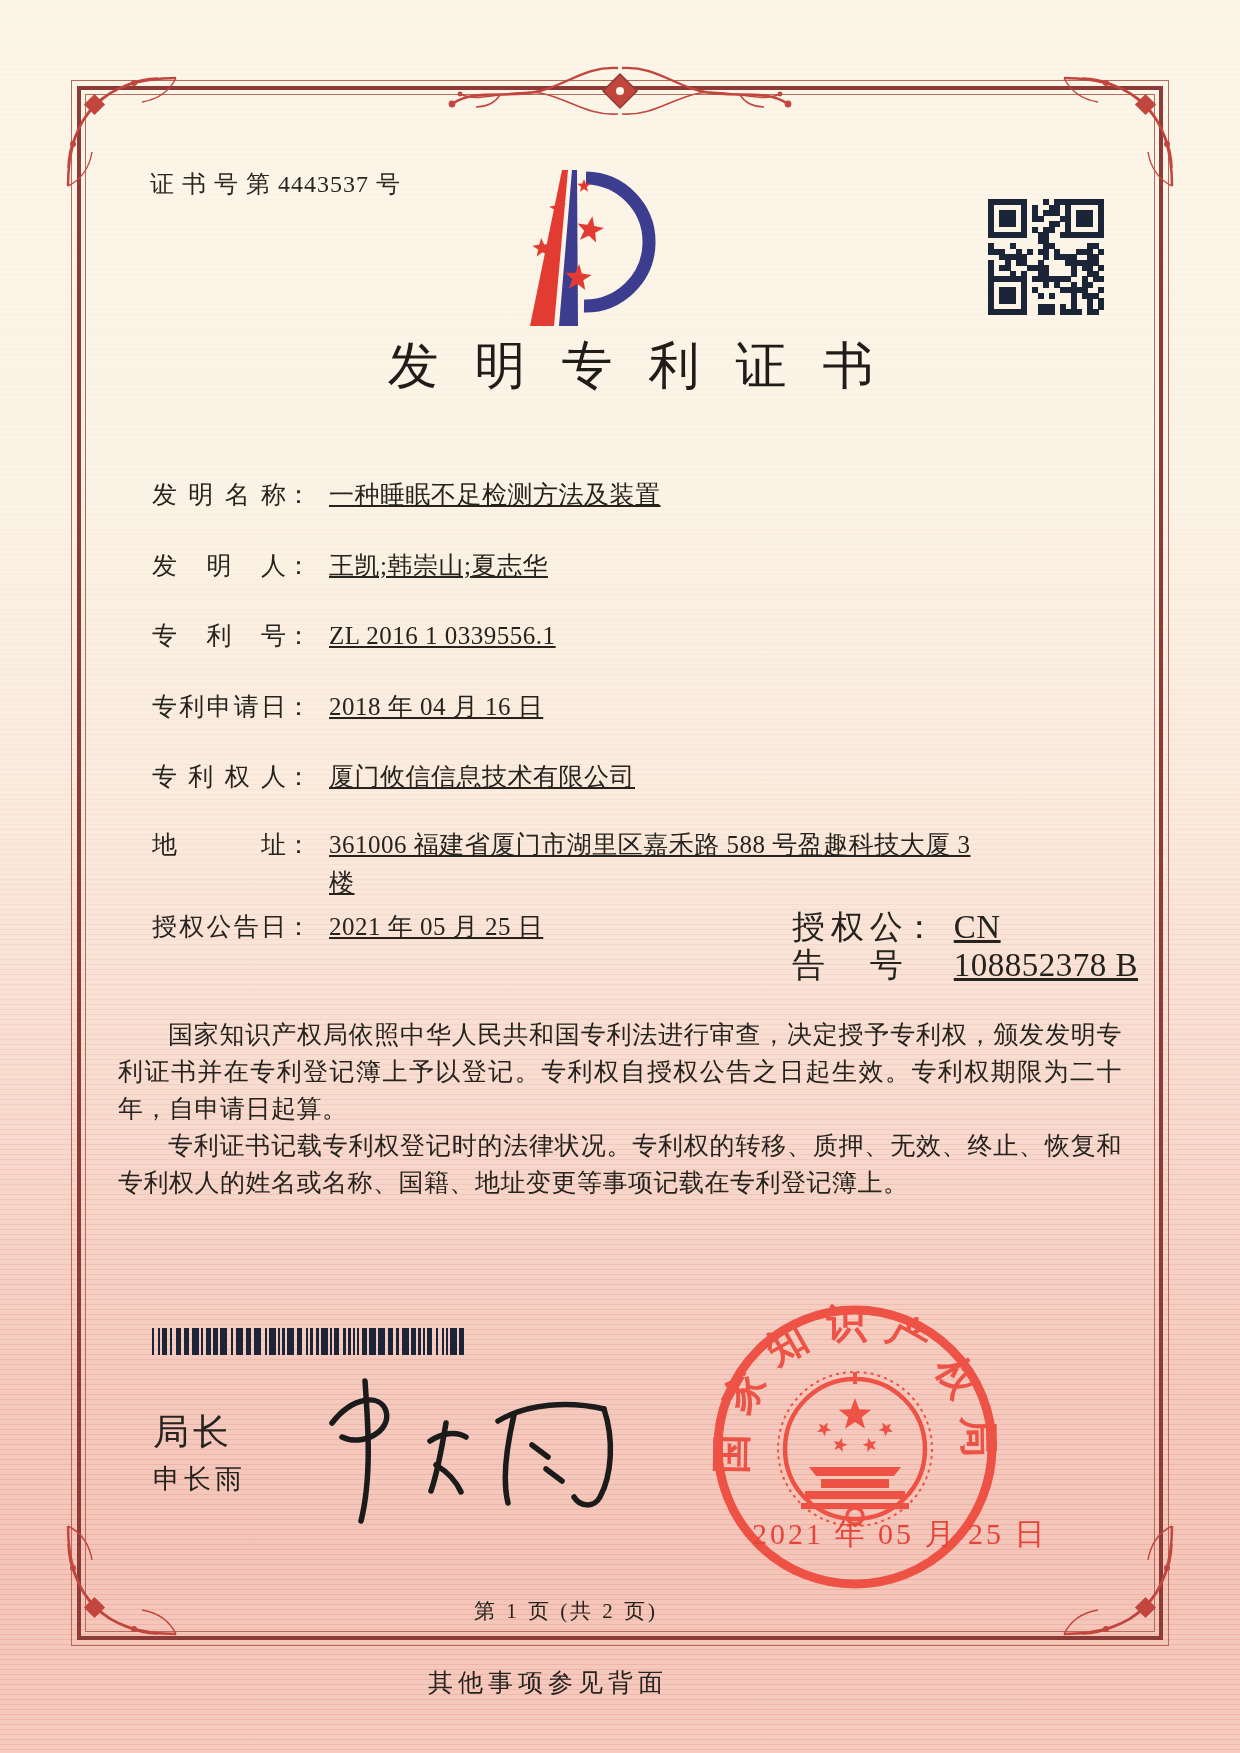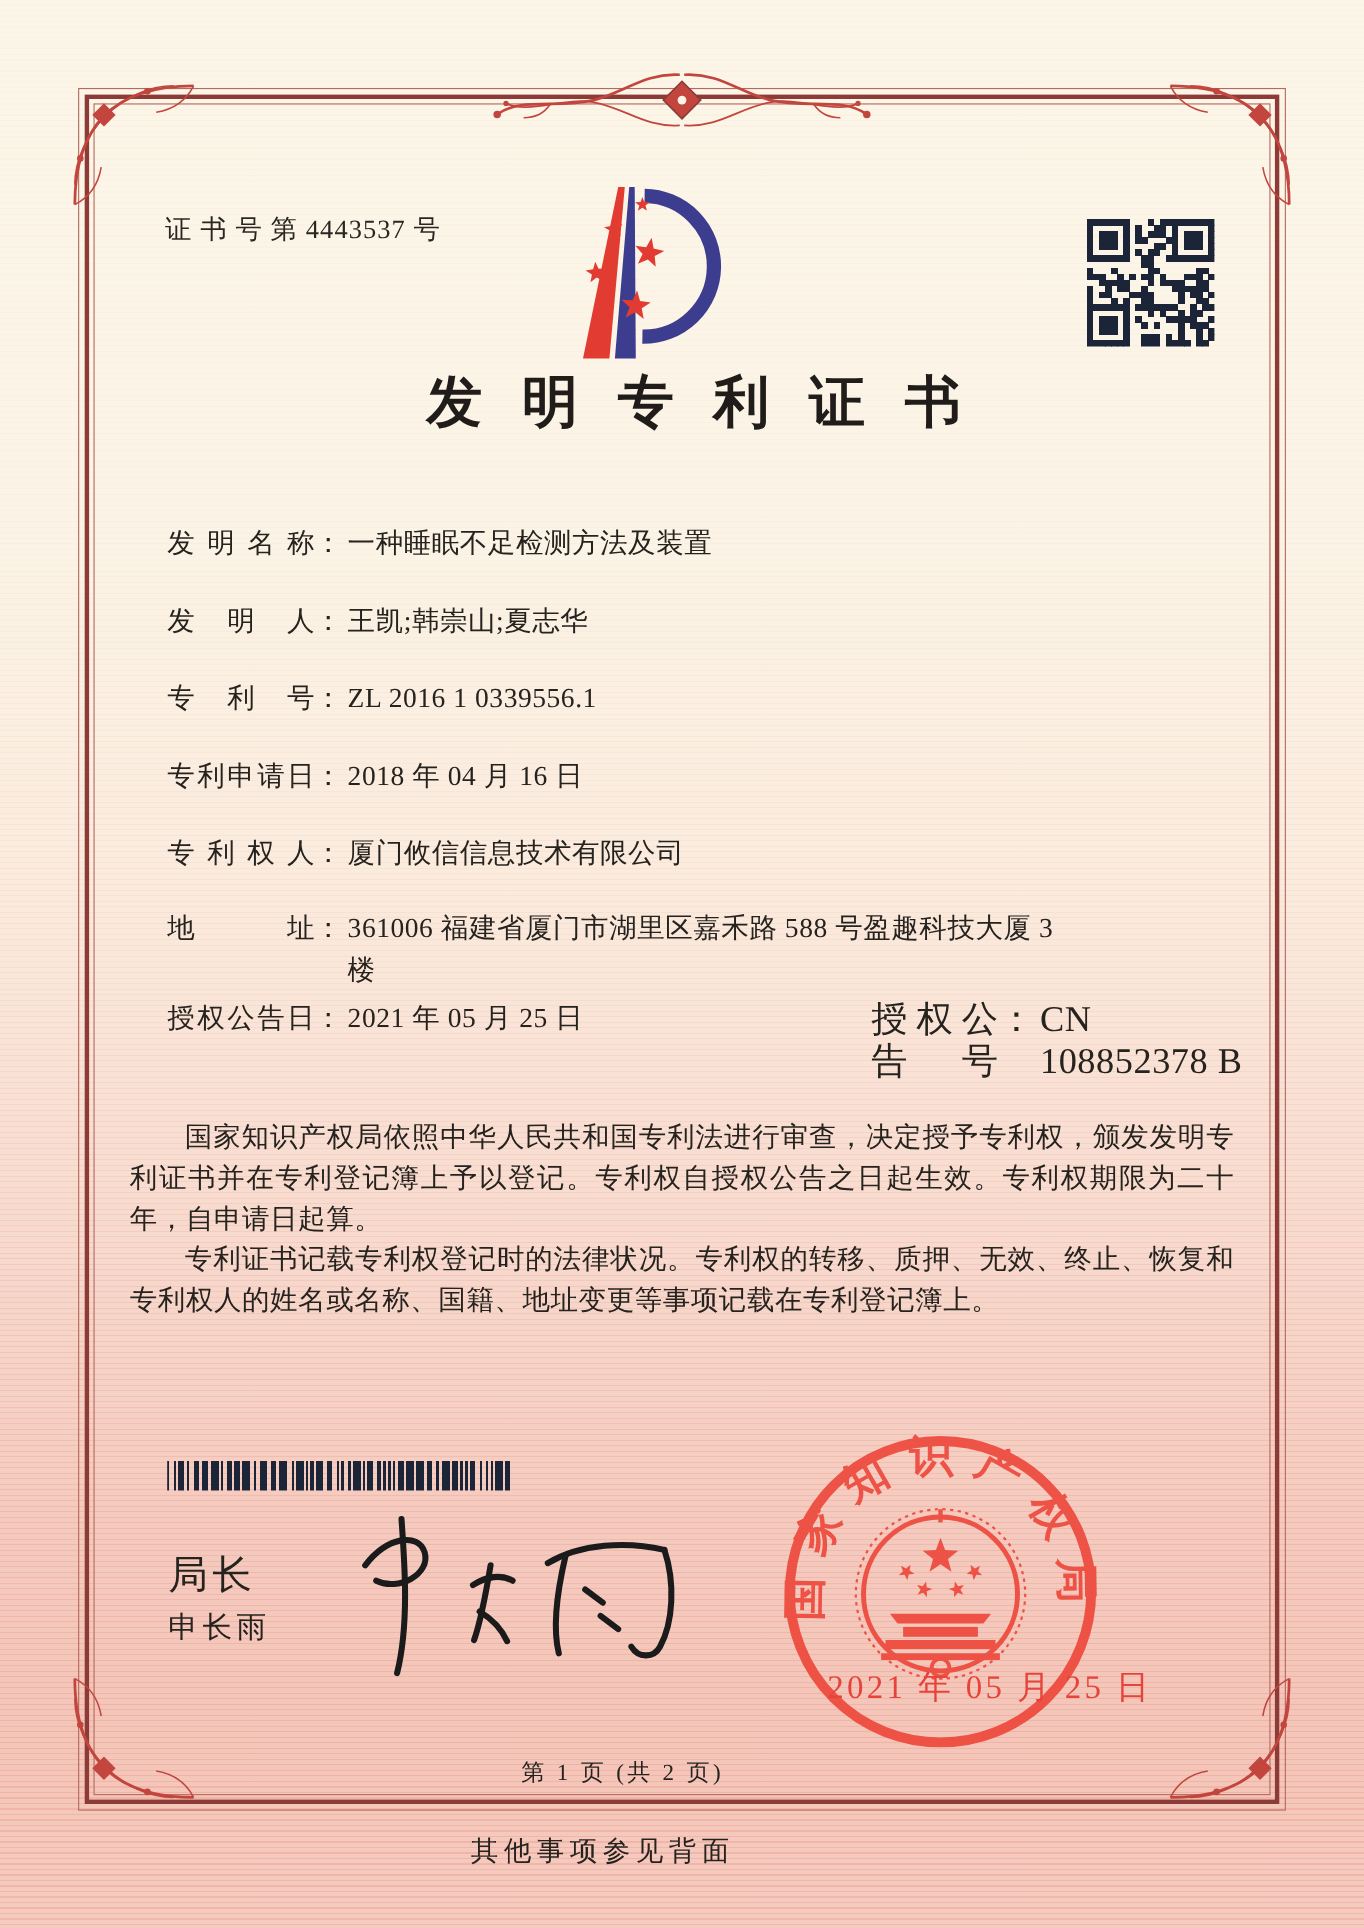--- a/index.html
+++ b/index.html
@@ -16,31 +16,31 @@
   .texture{
     position:absolute;inset:0;pointer-events:none;
     background:repeating-linear-gradient(180deg,rgba(228,132,120,0) 0 4px,rgba(228,132,120,.28) 4px 5px);
     -webkit-mask-image:linear-gradient(180deg,rgba(0,0,0,.10) 0%,rgba(0,0,0,.12) 28%,rgba(0,0,0,.35) 52%,rgba(0,0,0,.75) 72%,#000 88%);
     mask-image:linear-gradient(180deg,rgba(0,0,0,.10) 0%,rgba(0,0,0,.12) 28%,rgba(0,0,0,.35) 52%,rgba(0,0,0,.75) 72%,#000 88%);
   }
   .frame-a{position:absolute;top:80px;left:71px;right:71px;bottom:107px;border:1px solid #b5685c;}
   .frame-b{position:absolute;top:86px;left:77px;right:77px;bottom:113px;border:4px solid #8d3b36;}
   .frame-c{position:absolute;top:94px;left:85px;right:85px;bottom:121px;border:1px solid #b5685c;}
   .orn{position:absolute;}
-  .cert-no{position:absolute;left:150px;top:168px;font-size:24px;letter-spacing:1px;color:#2a2722;margin-top:24px;}
+  .cert-no{position:absolute;left:150px;top:168px;font-size:24px;letter-spacing:1px;color:#2a2722;}
   .logo{position:absolute;left:466px;top:156px;}
   .qr{position:absolute;left:988px;top:199px;width:116px;height:116px;}
   .title{
     position:absolute;left:0;right:0;top:332px;text-align:center;
-    font-size:51px;font-weight:bold;letter-spacing:36px;text-indent:36px;color:#1f1c19;padding-left:21px;
+    font-size:51px;font-weight:normal;letter-spacing:36px;text-indent:36px;color:#1f1c19;padding-left:21px;
   }
   .row{position:absolute;left:152px;display:flex;align-items:flex-start;font-size:25px;line-height:38px;}
   .row .lbl{display:inline-block;width:134px;text-align:justify;text-align-last:justify;}
   .row .col{display:inline-block;}
-  .row .val{display:inline-block;margin-left:5px;letter-spacing:.5px;}
+  .row .val{display:inline-block;margin-left:18px;letter-spacing:.5px;text-decoration:underline;}
   .row .val.addr{width:655px;}
   .grant2{position:absolute;left:640px;top:0;display:flex;font-size:33px;line-height:38px;}
   .para{position:absolute;left:118px;width:1004px;font-size:25px;line-height:37px;text-indent:2em;letter-spacing:.5px;text-align:justify;}
   .barcode{position:absolute;left:152px;top:1328px;width:312px;height:27px;}
   .director-label{position:absolute;left:153px;top:1408px;font-size:36px;letter-spacing:4px;font-family:"Liberation Sans","DejaVu Sans",sans-serif;}
   .director-name{position:absolute;left:153px;top:1461px;font-size:27px;letter-spacing:4px;font-family:"Liberation Sans","DejaVu Sans",sans-serif;}
   .sig{position:absolute;left:318px;top:1375px;}
   .seal{position:absolute;left:705px;top:1297px;opacity:.93;}
   .seal-date{position:absolute;left:752px;top:1514px;font-size:30px;letter-spacing:3px;color:#e6443a;z-index:5;}
   .page-info{position:absolute;left:566px;top:1597px;transform:translateX(-50%);font-size:21px;letter-spacing:3px;white-space:nowrap;}

